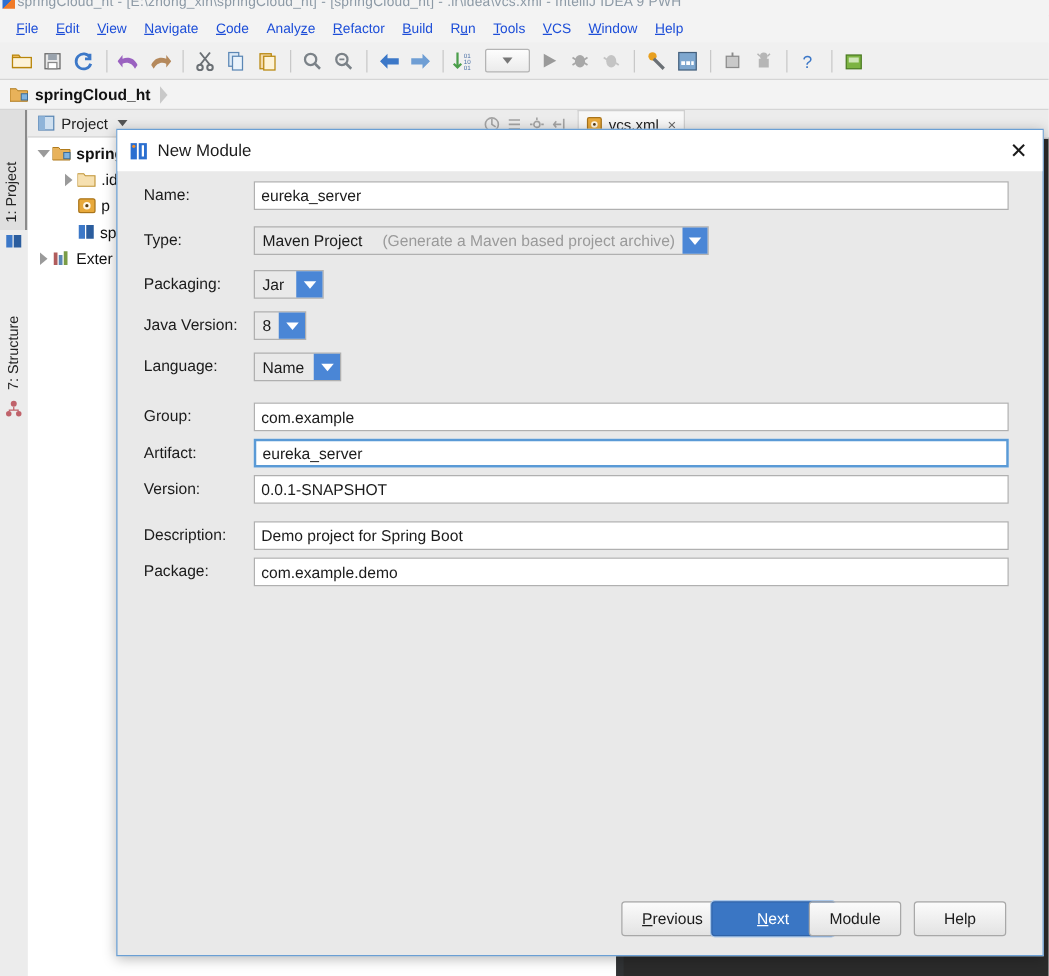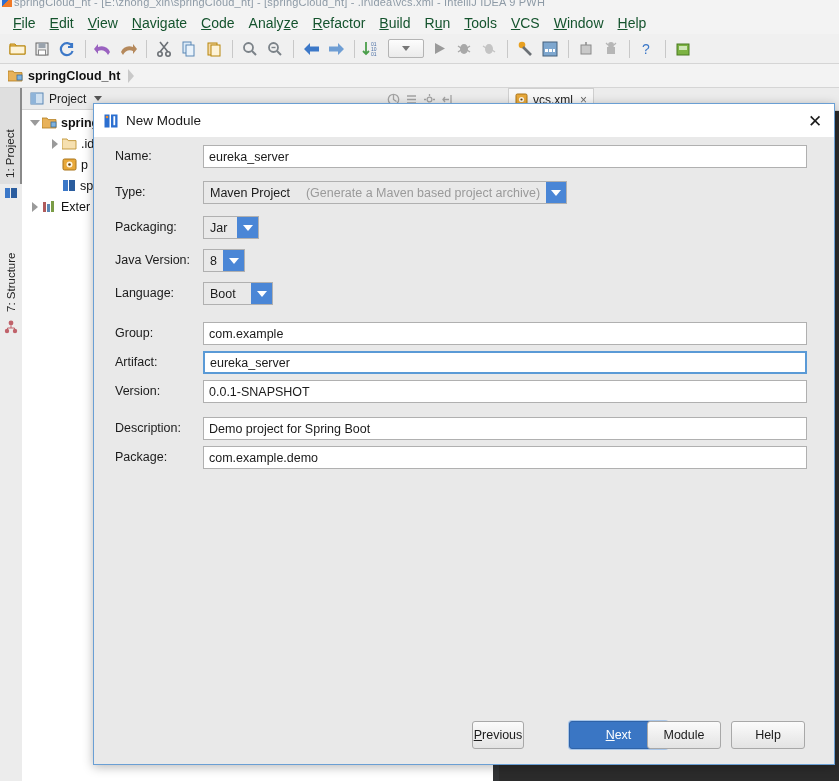--- a/index.html
+++ b/index.html
@@ -24,21 +24,21 @@
   .titlebar .tb-logo{
     position:absolute;left:2px;top:-3px;width:10px;height:10px;
     background:linear-gradient(135deg,#2f6fd0 50%,#f07a28 50%);
   }
 
   .menubar{
     position:absolute;left:0;top:12px;width:839px;height:22px;
     background:#f3f3f3;display:flex;align-items:center;padding-left:6px;box-sizing:border-box;
   }
   .menuitem{
-    font-size:14px;color:#14532d;padding:2px 7px;white-space:nowrap;cursor:default;
+    font-size:11px;color:#1d4ed8;padding:2px 7px;white-space:nowrap;cursor:default;
   }
   .menuitem u{text-decoration:underline;}
 
   .toolbar{
     position:absolute;left:0;top:34px;width:839px;height:30px;
     background:#f0f0f0;border-bottom:1px solid #d5d5d5;
     display:flex;align-items:center;padding-left:5px;box-sizing:border-box;
   }
   .tb-btn{width:24px;height:24px;display:flex;align-items:center;justify-content:center;margin-right:1px;}
   .tb-sep{width:1px;height:18px;background:#c8c8c8;margin:0 5px;}
@@ -88,21 +88,21 @@
   .tdisc{width:14px;display:flex;justify-content:center;}
   .tdisc .d{width:0;height:0;}
   .tdisc .dopen{border-left:5px solid transparent;border-right:5px solid transparent;border-top:6px solid #9a9a9a;}
   .tdisc .dclosed{border-top:5px solid transparent;border-bottom:5px solid transparent;border-left:6px solid #9a9a9a;}
   .tlabel{margin-left:4px;white-space:nowrap;}
   .tlabel.bold{font-weight:bold;}
 
   
   .editor-tabbar{
     position:absolute;left:380px;top:88px;width:459px;height:22px;background:#ececec;
-    border-bottom:1px solid #d5d5d5;display:flex;align-items:center;gap:46px;
+    border-bottom:1px solid #d5d5d5;display:flex;align-items:center;
   }
   .et-icons{display:flex;align-items:center;padding-left:4px;}
   .et-ic{width:18px;height:18px;display:flex;align-items:center;justify-content:center;opacity:.55;}
   .etab{
     height:21px;margin-left:6px;padding:0 6px;background:#f7f7f7;border:1px solid #cfcfcf;border-bottom:none;
     display:flex;align-items:center;font-size:12px;color:#1d1d1d;
   }
   .etab .x{margin-left:7px;color:#6a6a6a;font-size:12px;}
 
   .editor{
@@ -531,21 +531,21 @@
           <span class="cval">8</span>
           <span class="carrow">
               <i></i>
             </span>
         </div>
       </div>
 
       <div class="row" style="top:145px">
         <span class="lbl">Language:</span>
         <div class="combo" style="width:70px">
-          <span class="cval">Boot</span>
+          <span class="cval">Name</span>
           <span class="carrow">
               <i></i>
             </span>
         </div>
       </div>
 
       <div class="row" style="top:185px">
         <span class="lbl">Group:</span>
         <div class="txt wide">
           <span>com.example</span>
@@ -575,21 +575,21 @@
 
       <div class="row" style="top:309px">
         <span class="lbl">Package:</span>
         <div class="txt wide">
           <span>com.example.demo</span>
         </div>
       </div>
     </div>
 
     <div class="btnbar">
-      <div class="btn" style="left:378px;width:52px">
+      <div class="btn" style="left:403px;width:82px">
         <span><u>P</u><span>revious</span></span>
       </div>
       <div class="btn primary" style="left:475px;width:99px">
         <span><u>N</u><span>ext</span></span>
       </div>
       <div class="btn" style="left:553px;width:74px">
         <span>Module</span>
       </div>
       <div class="btn" style="left:637px;width:74px">
         <span>Help</span>

